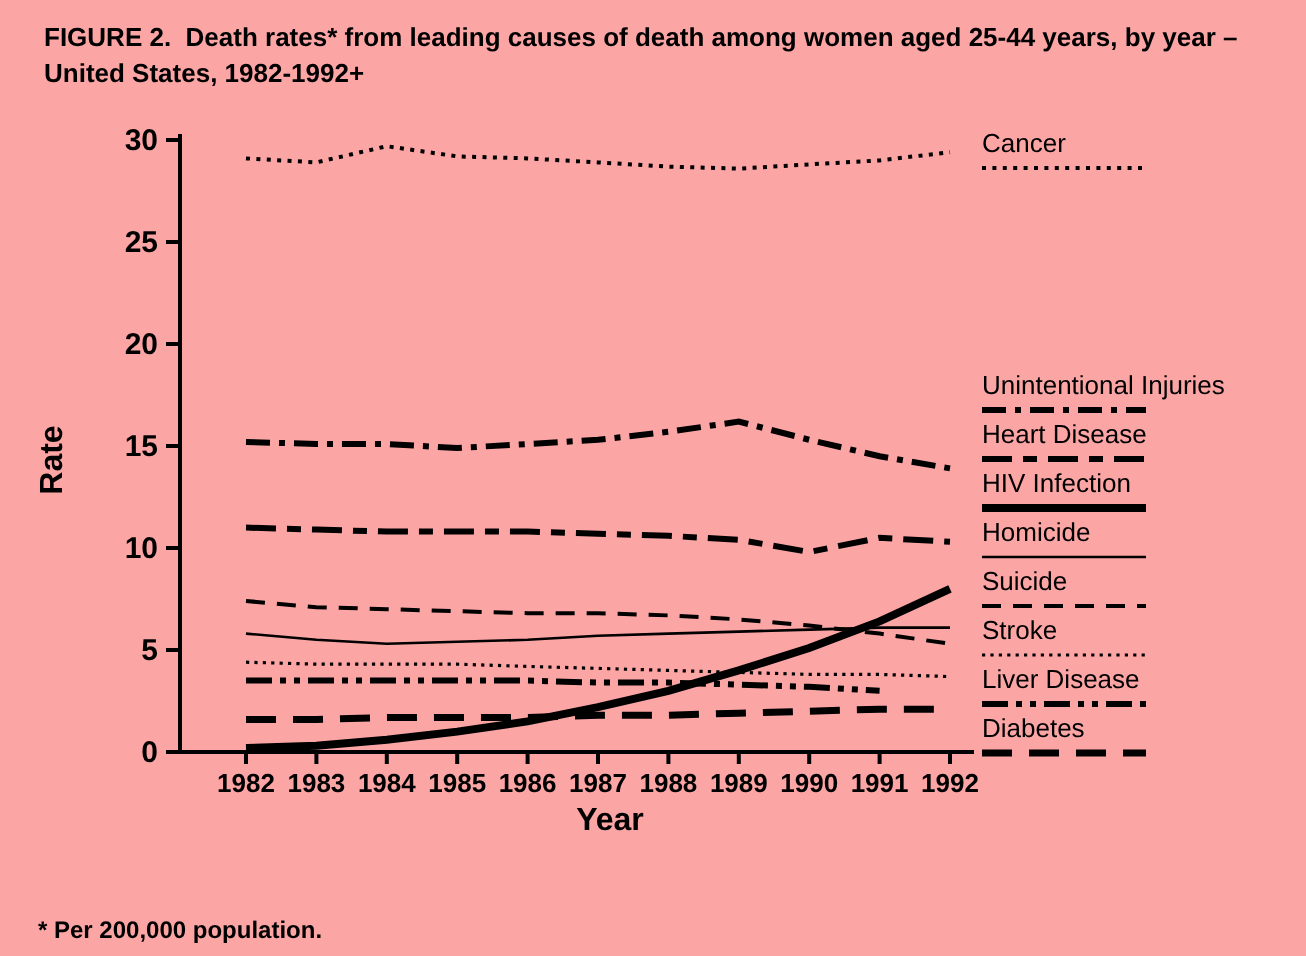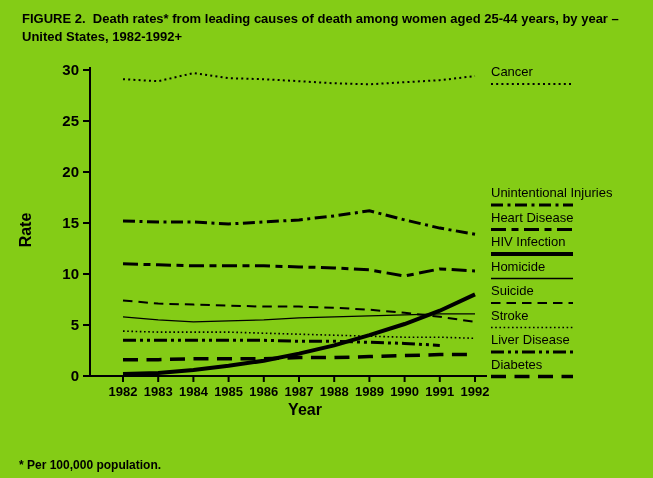--- a/index.html
+++ b/index.html
@@ -1,16 +1,16 @@
 <!DOCTYPE html>
 <html><head>
 <meta charset="utf-8">
 <style>
   html,body{margin:0;padding:0;background:#ffffff;}
-  .figure{position:relative;width:653px;height:478px;background:#84cc16;
+  .figure{position:relative;width:653px;height:478px;background:#fca5a5;
           font-family:"Liberation Sans",sans-serif;color:#000;overflow:hidden;}
   .title{position:absolute;top:10px;left:22px;width:616px;
          font-size:13px;font-weight:bold;line-height:1.35;white-space:pre-wrap;}
   .footnotes{position:absolute;top:428px;left:19px;width:625px;
              font-size:12px;font-weight:bold;line-height:1.25;white-space:pre-wrap;}
   .chart-svg{position:absolute;top:0;left:0;}
   .chart-svg text{fill:#000;}
   .ytick{font-size:15px;font-weight:bold;}
   .xtick{font-size:13px;font-weight:bold;}
   .axlabel{font-size:16px;font-weight:bold;}
@@ -83,17 +83,17 @@
       <text x="491" y="295" class="legend">Suicide</text>
       <line x1="491" y1="303" x2="573" y2="303" stroke="#000000" stroke-width="2" stroke-dasharray="9.5 6"></line>
       <text x="491" y="319.5" class="legend">Stroke</text>
       <line x1="491" y1="327.5" x2="573" y2="327.5" stroke="#000000" stroke-width="1.6" stroke-dasharray="1.6 2.6"></line>
       <text x="491" y="344" class="legend">Liver Disease</text>
       <line x1="491" y1="352" x2="573" y2="352" stroke="#000000" stroke-width="3" stroke-dasharray="13 4 3 4 3 4"></line>
       <text x="491" y="368.5" class="legend">Diabetes</text>
       <line x1="491" y1="376.5" x2="573" y2="376.5" stroke="#000000" stroke-width="3.5" stroke-dasharray="15 8.5"></line>
     </svg>
   <div class="footnotes">
-    <div>* Per 100,000 population.</div>
+    <div>* Per 200,000 population.</div>
     
     
   </div>
 </div>
 
 </body></html>

